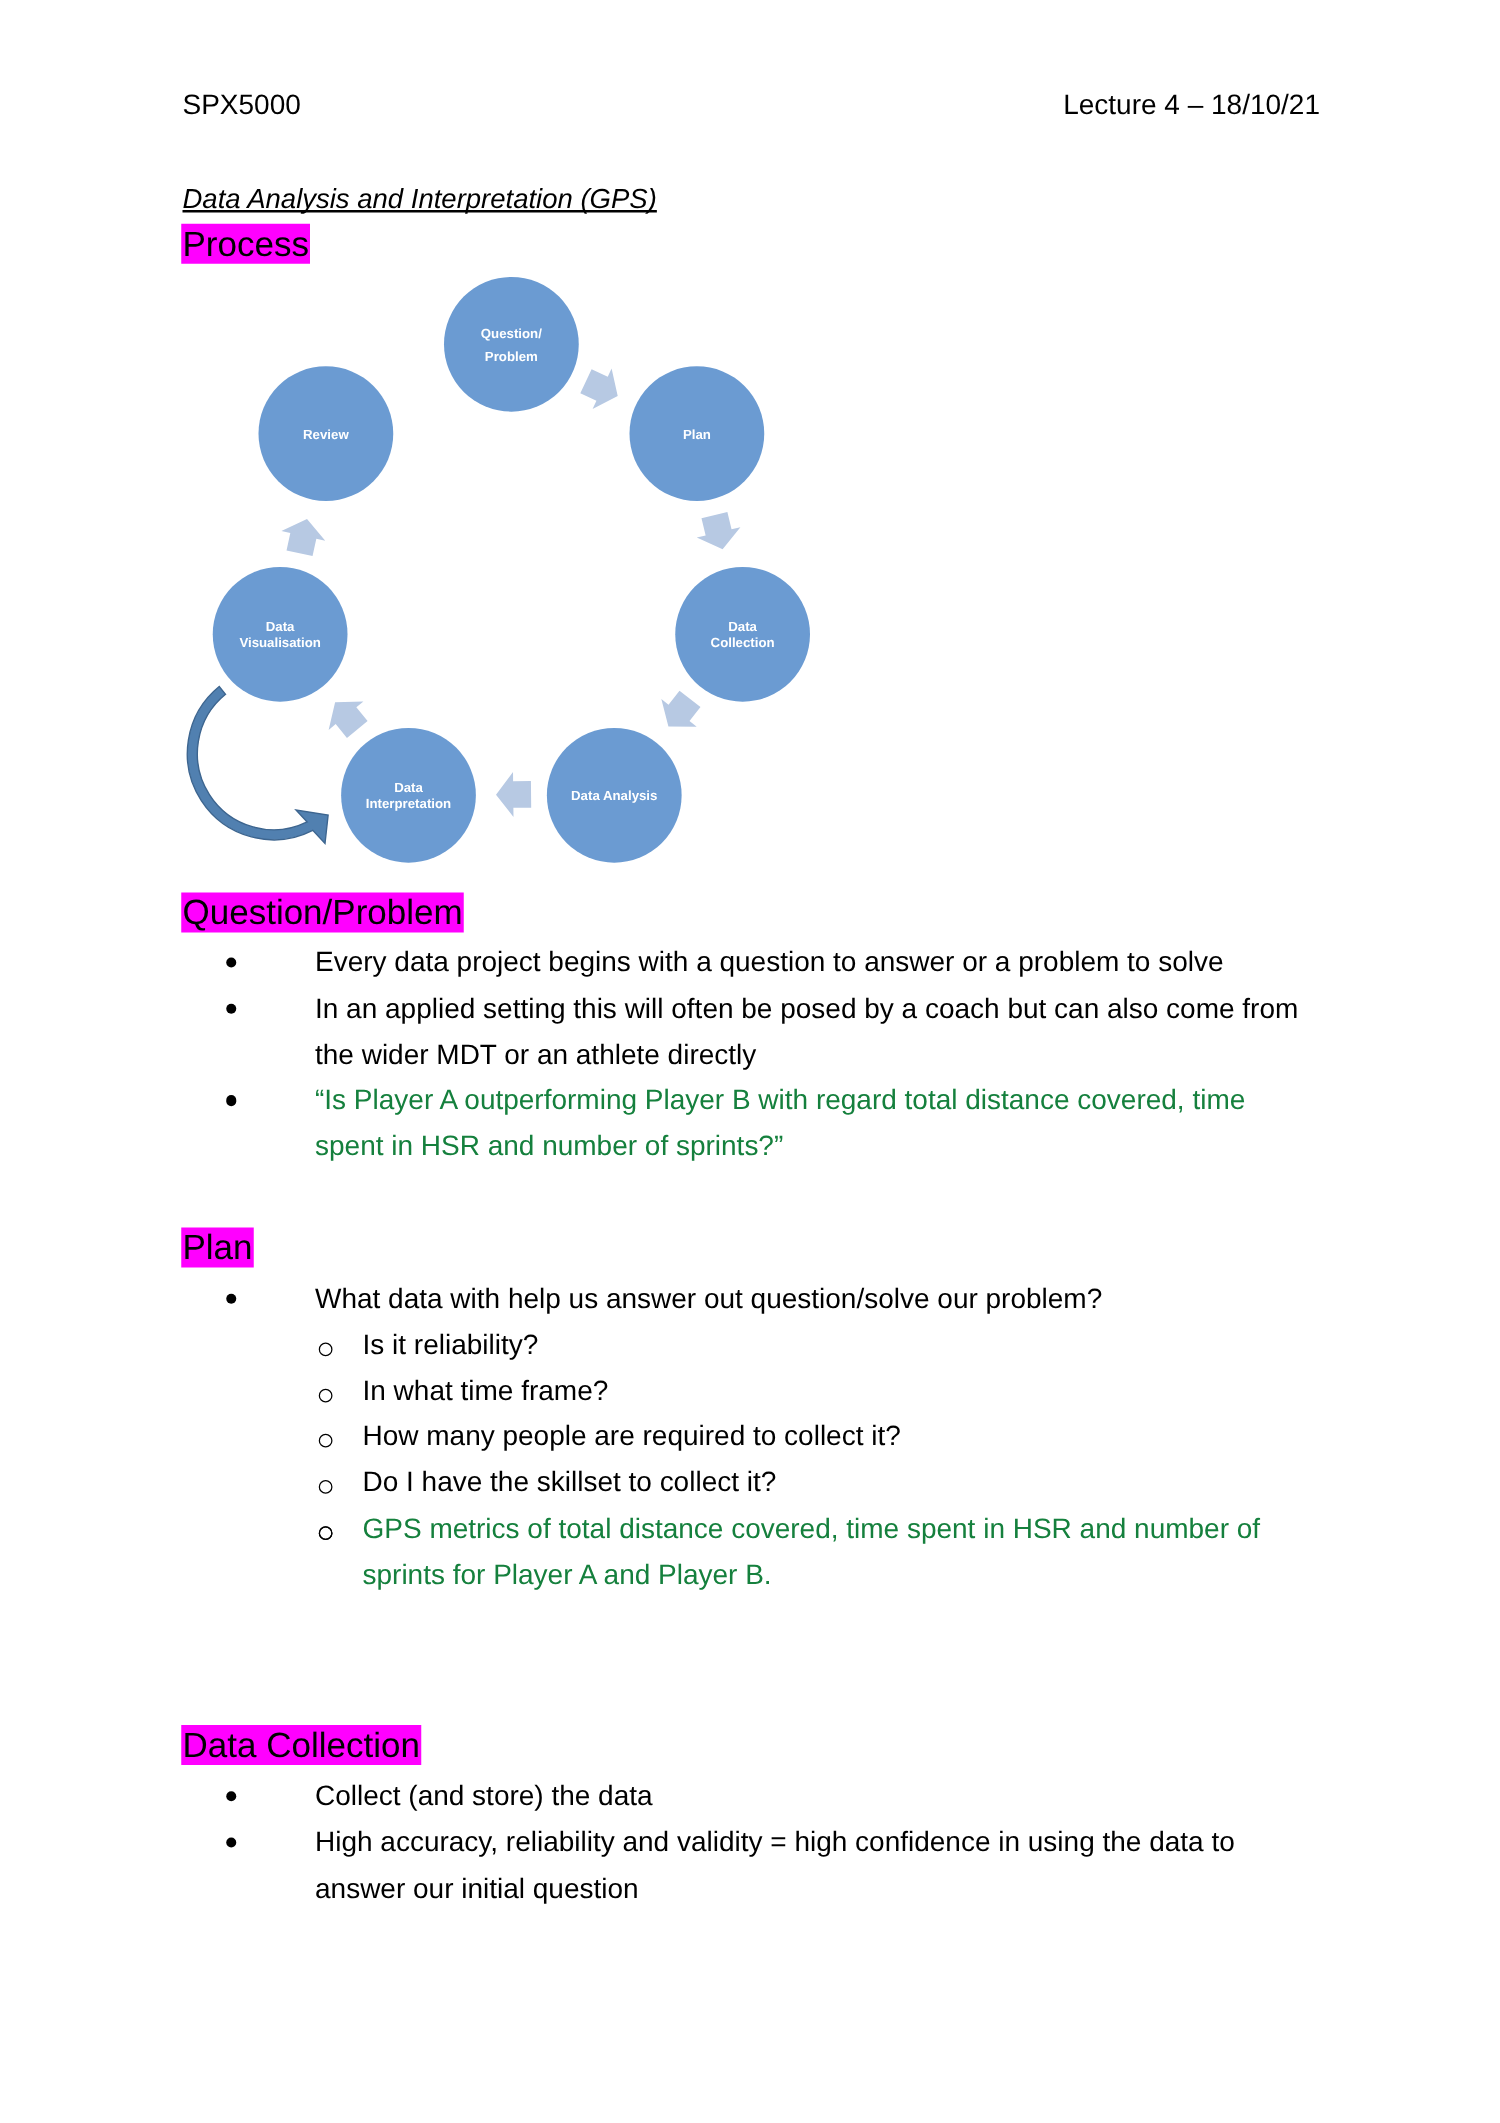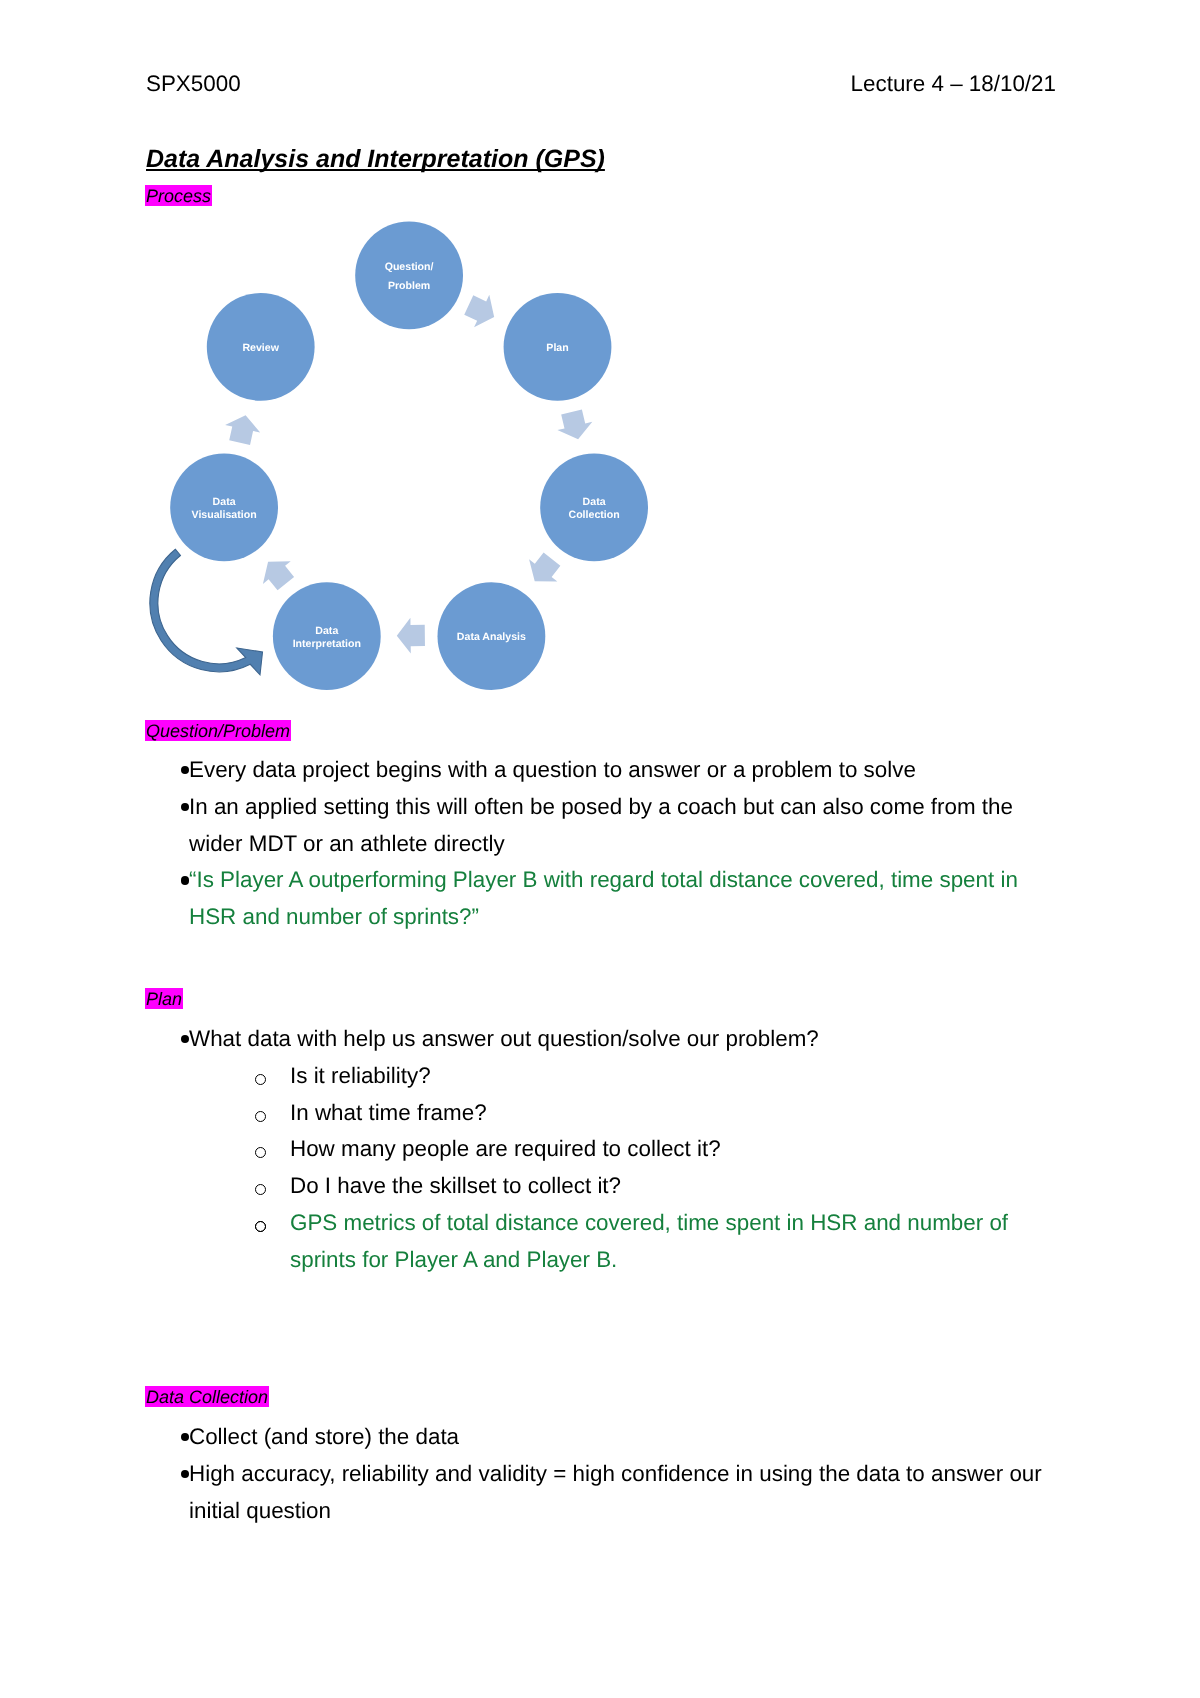--- a/index.html
+++ b/index.html
@@ -9,33 +9,33 @@
        overflow:hidden;position:relative;
        -webkit-font-smoothing:antialiased;text-rendering:geometricPrecision;}
   .page{position:relative;width:1200px;height:1590px;background:#fff;}
 
   
   .hdr{position:absolute;top:72px;left:146px;width:910px;
        display:flex;justify-content:space-between;
        font-size:22.4px;line-height:24px;white-space:pre;}
 
   
-  .doc-title{position:absolute;left:146px;top:147px;font-size:25px;
-             font-weight:bold;font-style:italic;text-decoration:underline;
+  .doc-title{position:absolute;left:146px;top:147px;font-size:22px;
+             font-weight:normal;font-style:italic;text-decoration:underline;
              text-decoration-skip-ink:none;text-underline-offset:2px;
              line-height:24px;white-space:pre;}
-  .sec-head{position:absolute;left:145px;font-size:18px;font-style:italic;
+  .sec-head{position:absolute;left:145px;font-size:28px;
             line-height:26.5px;white-space:pre;}
   .sec-head span{background:#ff00ff;padding:0.6px 1px 0.2px 1px;}
 
   
   .lst{position:absolute;left:146px;font-size:22.4px;line-height:36.8px;}
   .li{position:relative;}
   .li .tx{display:block;}
-  .lvl1 .tx{margin-left:43px;}
+  .lvl1 .tx{margin-left:106px;}
   .lvl2 .tx{margin-left:144px;}
   .mk{position:absolute;}
   .mk.ring{left:109px;top:16px;width:11px;height:11px;
         border:1.7px solid #000;border-radius:50%;box-sizing:border-box;}
   .mk.dot{left:35px;top:14px;width:8.2px;height:8.2px;
        background:#000;border-radius:50%;}
   .cyan{color:#15803d;}
 
   
   .diagram{position:absolute;left:0px;top:0px;}

